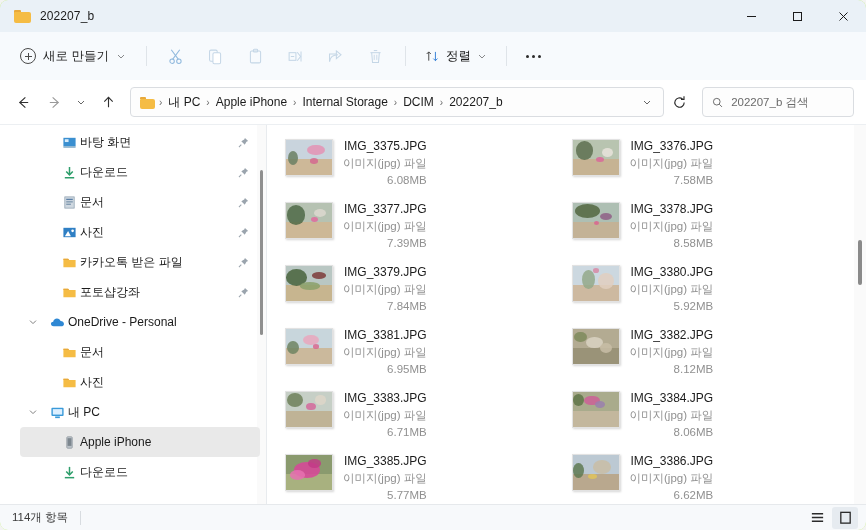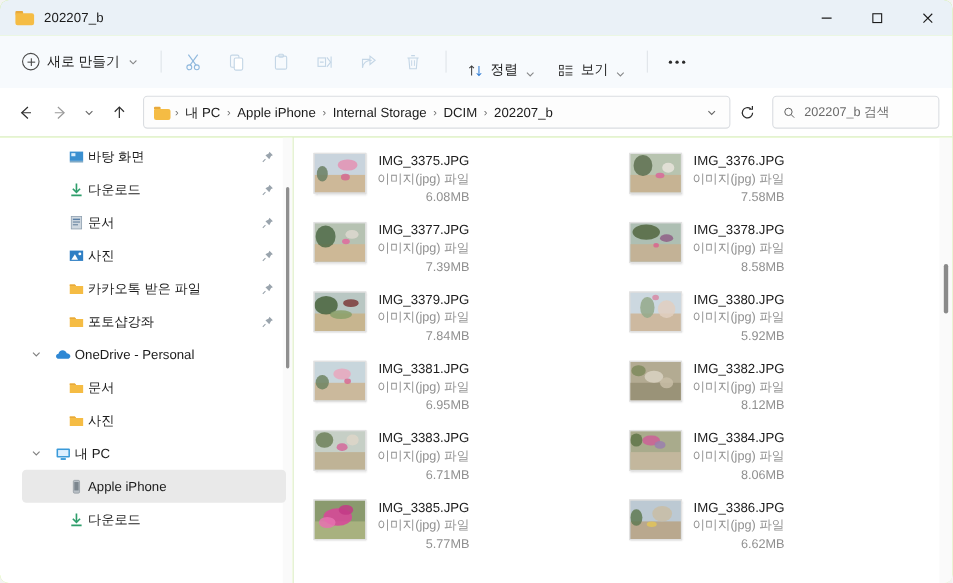--- a/index.html
+++ b/index.html
@@ -70,21 +70,21 @@
   .plus-ico:after { left: 6.6px; top: 3.5px; width: 1.3px; height: 7px; }
   .chev { width: 10px; height: 10px; flex: none; opacity: .62; }
   .sep { width: 1px; height: 20px; background: #dfe4e9; margin: 0 8px; flex: none; }
   .tb-icon {
     width: 38px; height: 32px; border-radius: 4px;
     display: flex; align-items: center; justify-content: center;
     flex: none;
   }
   .tb-icon svg { display: block; }
   .tbtext {
-    display: flex; align-items: flex-end; gap: 6px;
+    display: flex; align-items: center; gap: 6px;
     height: 32px; padding: 0 9px; border-radius: 4px;
     font-size: 12.5px; color: #1b1b1b; white-space: nowrap;
   }
   .dots {
     width: 34px; height: 32px; border-radius: 4px;
     display: flex; align-items: center; justify-content: center; gap: 3px;
   }
   .dots i { width: 3px; height: 3px; border-radius: 50%; background: #2b2b2b; display: block; }
 
   
@@ -302,34 +302,20 @@
       <svg width="15" height="15" viewBox="0 0 18 18">
         <path d="M4.5 14 L4.5 3.5 M2 6 L4.5 3.5 L7 6" fill="none" stroke="#3b3b3b" stroke-width="1.1"></path>
         <path d="M12.5 3.5 L12.5 14 M10 11.5 L12.5 14 L15 11.5" fill="none" stroke="#2b79d4" stroke-width="1.1"></path>
       </svg>
       <span>정렬</span>
       <svg class="chev" viewBox="0 0 10 10">
           <path d="M2 4 L5 7 L8 4" fill="none" stroke="#444" stroke-width="1"></path>
         </svg>
     </div>
 
-    <div class="tbtext">
-      <svg width="15" height="15" viewBox="0 0 18 18">
-        <rect x="2" y="3" width="4" height="4" fill="none" stroke="#3b3b3b" stroke-width="1.1"></rect>
-        <rect x="2" y="10" width="4" height="4" fill="none" stroke="#3b3b3b" stroke-width="1.1"></rect>
-        <line x1="8.5" y1="4" x2="16" y2="4" stroke="#3b3b3b" stroke-width="1.1"></line>
-        <line x1="8.5" y1="6.5" x2="16" y2="6.5" stroke="#3b3b3b" stroke-width="1.1"></line>
-        <line x1="8.5" y1="11" x2="16" y2="11" stroke="#3b3b3b" stroke-width="1.1"></line>
-        <line x1="8.5" y1="13.5" x2="16" y2="13.5" stroke="#3b3b3b" stroke-width="1.1"></line>
-      </svg>
-      <span>보기</span>
-      <svg class="chev" viewBox="0 0 10 10">
-          <path d="M2 4 L5 7 L8 4" fill="none" stroke="#444" stroke-width="1"></path>
-        </svg>
-    </div>
 
     <div class="sep"></div>
 
     <div class="dots">
       <i></i>
         <i></i>
         <i></i>
     </div>
   </div>
 
@@ -743,14 +729,32 @@
               <div class="ftype">이미지(jpg) 파일</div>
               <div class="fsize">6.62MB</div>
             </div>
           </div>
         </div>
       <div class="pane-track"></div>
       <div class="pane-thumb" style="top:115px;height:45px;"></div>
     </div>
   </div>
 
+  <div class="statusbar">
+    <span class="status-text">114개 항목</span>
+    <span class="status-sep"></span>
+    <div class="view-toggles">
+      <div class="vt">
+        <svg width="15" height="15" viewBox="0 0 16 16">
+          <line x1="2" y1="4" x2="14" y2="4" stroke="#2b2b2b" stroke-width="1.4"></line>
+          <line x1="2" y1="8" x2="14" y2="8" stroke="#2b2b2b" stroke-width="1.4"></line>
+          <line x1="2" y1="12" x2="14" y2="12" stroke="#2b2b2b" stroke-width="1.4"></line>
+        </svg>
+      </div>
+      <div class="vt active">
+        <svg width="15" height="15" viewBox="0 0 16 16">
+          <rect x="3" y="2.5" width="10" height="11.5" fill="none" stroke="#2b2b2b" stroke-width="1.4"></rect>
+        </svg>
+      </div>
+    </div>
+  </div>
 
 </div>
 
 </body></html>

